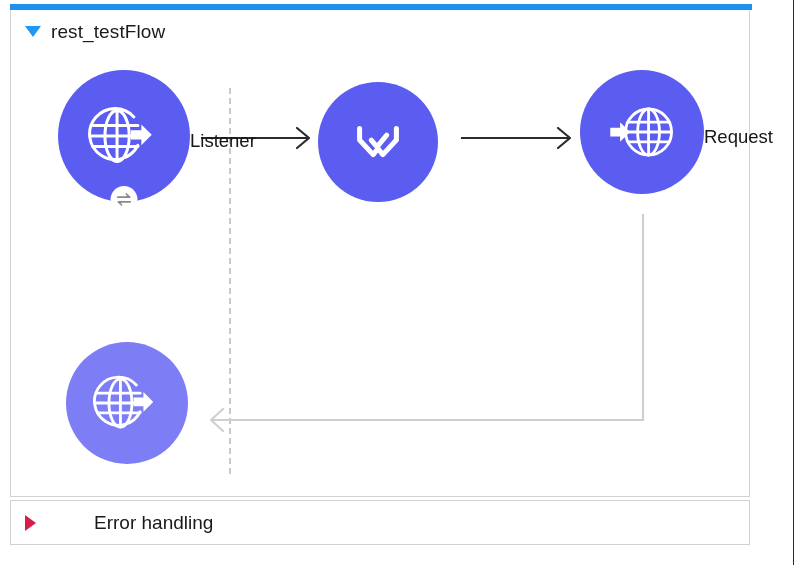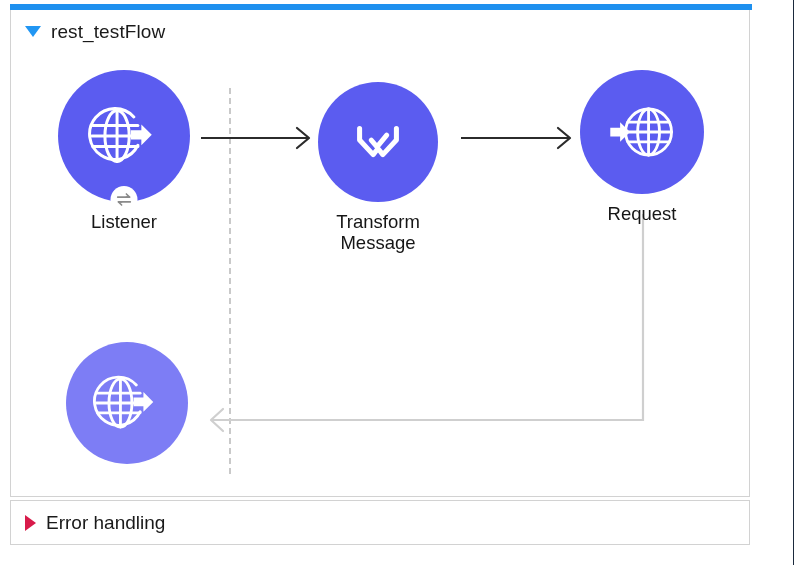--- a/index.html
+++ b/index.html
@@ -118,21 +118,21 @@
     top: 36px;
     width: 0;
     height: 386px;
     border-left: 2px dashed #c9c9c9;
   }
 
   
   .node {
     position: absolute;
     display: flex;
-    flex-direction: column;
+    flex-direction: row;
     align-items: center;
   }
   .bubble {
     border-radius: 50%;
     display: flex;
     align-items: center;
     justify-content: center;
     position: relative;
   }
   .node-label {
@@ -183,20 +183,21 @@
     left: 0;
     top: 496px;
     width: 740px;
     height: 45px;
     border: 1px solid #d2d2d2;
     box-sizing: border-box;
     display: flex;
     align-items: center;
     padding-left: 14px;
     background: #ffffff;
+    gap: 48px;
   }
   #error-handling-label {
     font-size: 19px;
     color: #1a1a1a;
     line-height: 1;
   }
 </style>
 </head>
 <body>
 
@@ -266,22 +267,20 @@
       <div class="node" id="node-transform">
         <div class="bubble">
           <svg width="62" height="62" viewBox="0 0 64 64">
             <g fill="none" stroke="#ffffff" stroke-width="5.2" stroke-linecap="round" stroke-linejoin="round">
               <polyline points="13,18 13,30 27,45 31,40"></polyline>
               <polyline points="51,18 51,30 37,45 33,40"></polyline>
               <polyline points="25,30 31,37 41,25"></polyline>
             </g>
           </svg>
         </div>
-        <div class="node-label">Transform
-Message</div>
       </div>
 
       <div class="node" id="node-request">
         <div class="bubble">
           <svg width="70" height="70" viewBox="0 0 64 64">
             <g fill="none" stroke="#ffffff" stroke-width="2.6" stroke-linecap="round">
               <ellipse cx="38" cy="32" rx="21" ry="21"></ellipse>
               <ellipse cx="38" cy="32" rx="10" ry="21"></ellipse>
               <line x1="38" y1="11" x2="38" y2="53"></line>
               <line x1="19" y1="23" x2="57" y2="23"></line>

